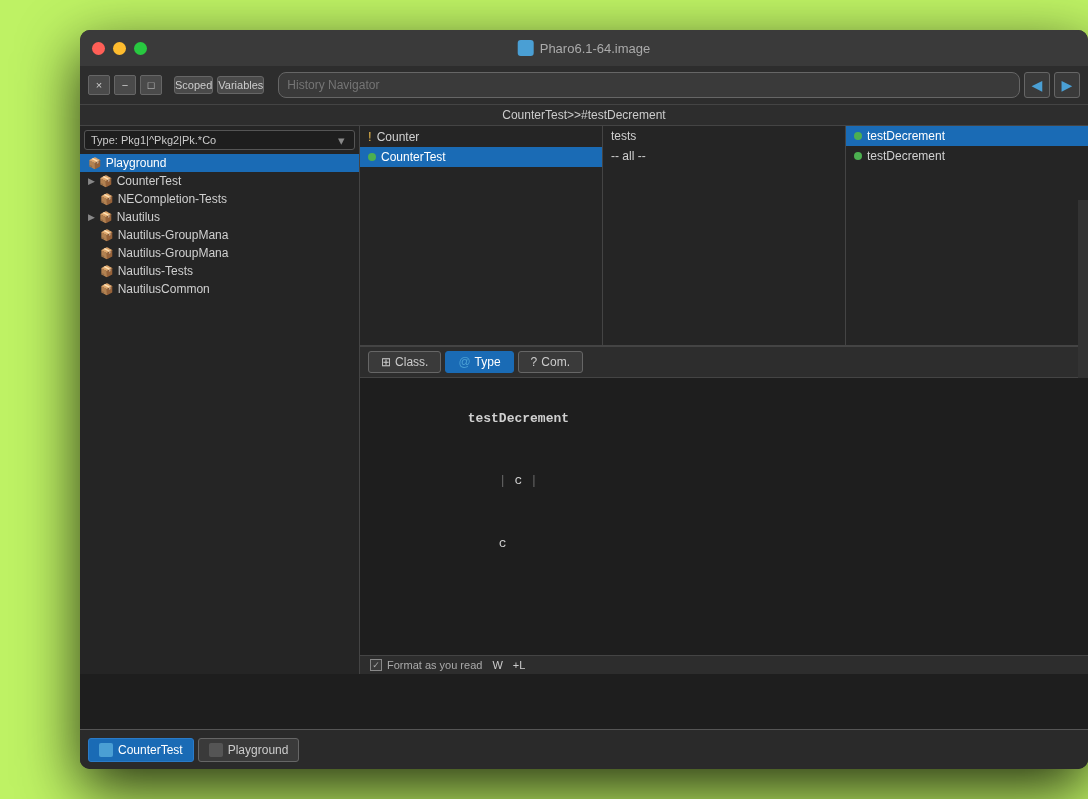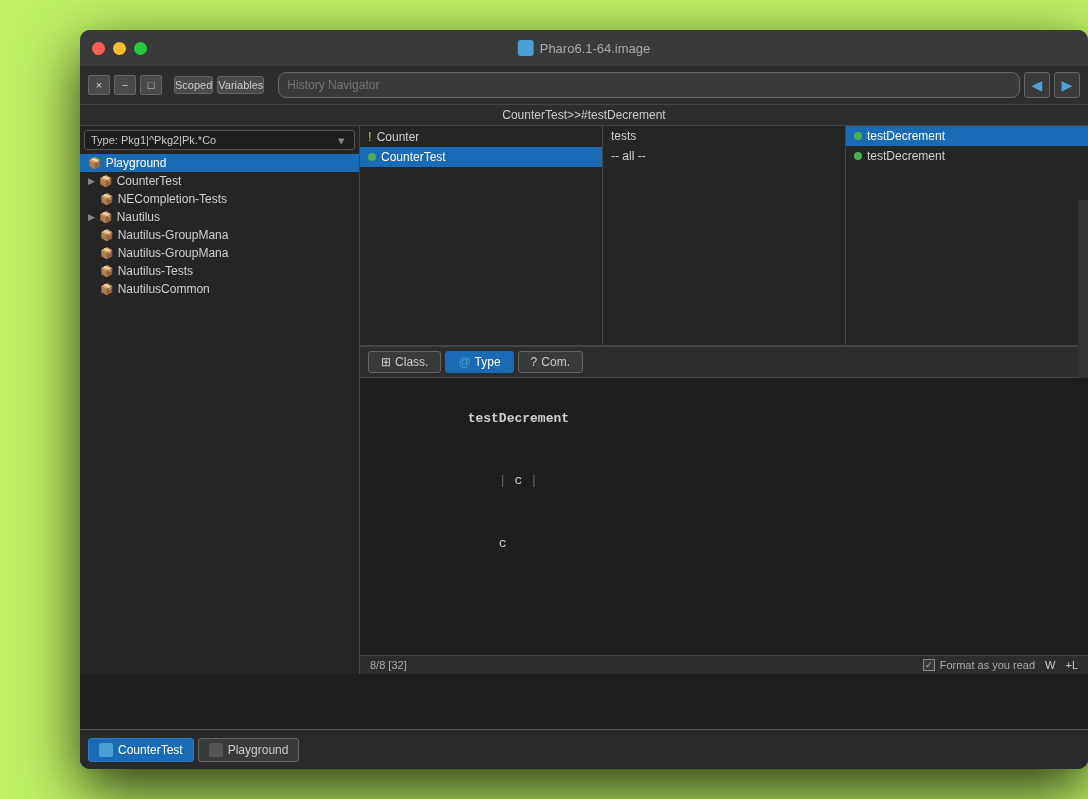--- a/index.html
+++ b/index.html
@@ -541,21 +541,20 @@
           <div class="code-line">
             <span class="code-var">    c</span>
           </div>
           <div class="code-line">
             
           </div>
 
         </div>
 
         <div class="status-bar">
-          <span class="status-left">8/8 [32]</span>
           <div class="format-check">
             <div class="checkbox-sq">✓</div>
             <span>Format as you read</span>
           </div>
           <span style="cursor:pointer;color:#ccc;">W</span>
           <span style="cursor:pointer;color:#ccc;">+L</span>
         </div>
 
       </div>
     </div>

